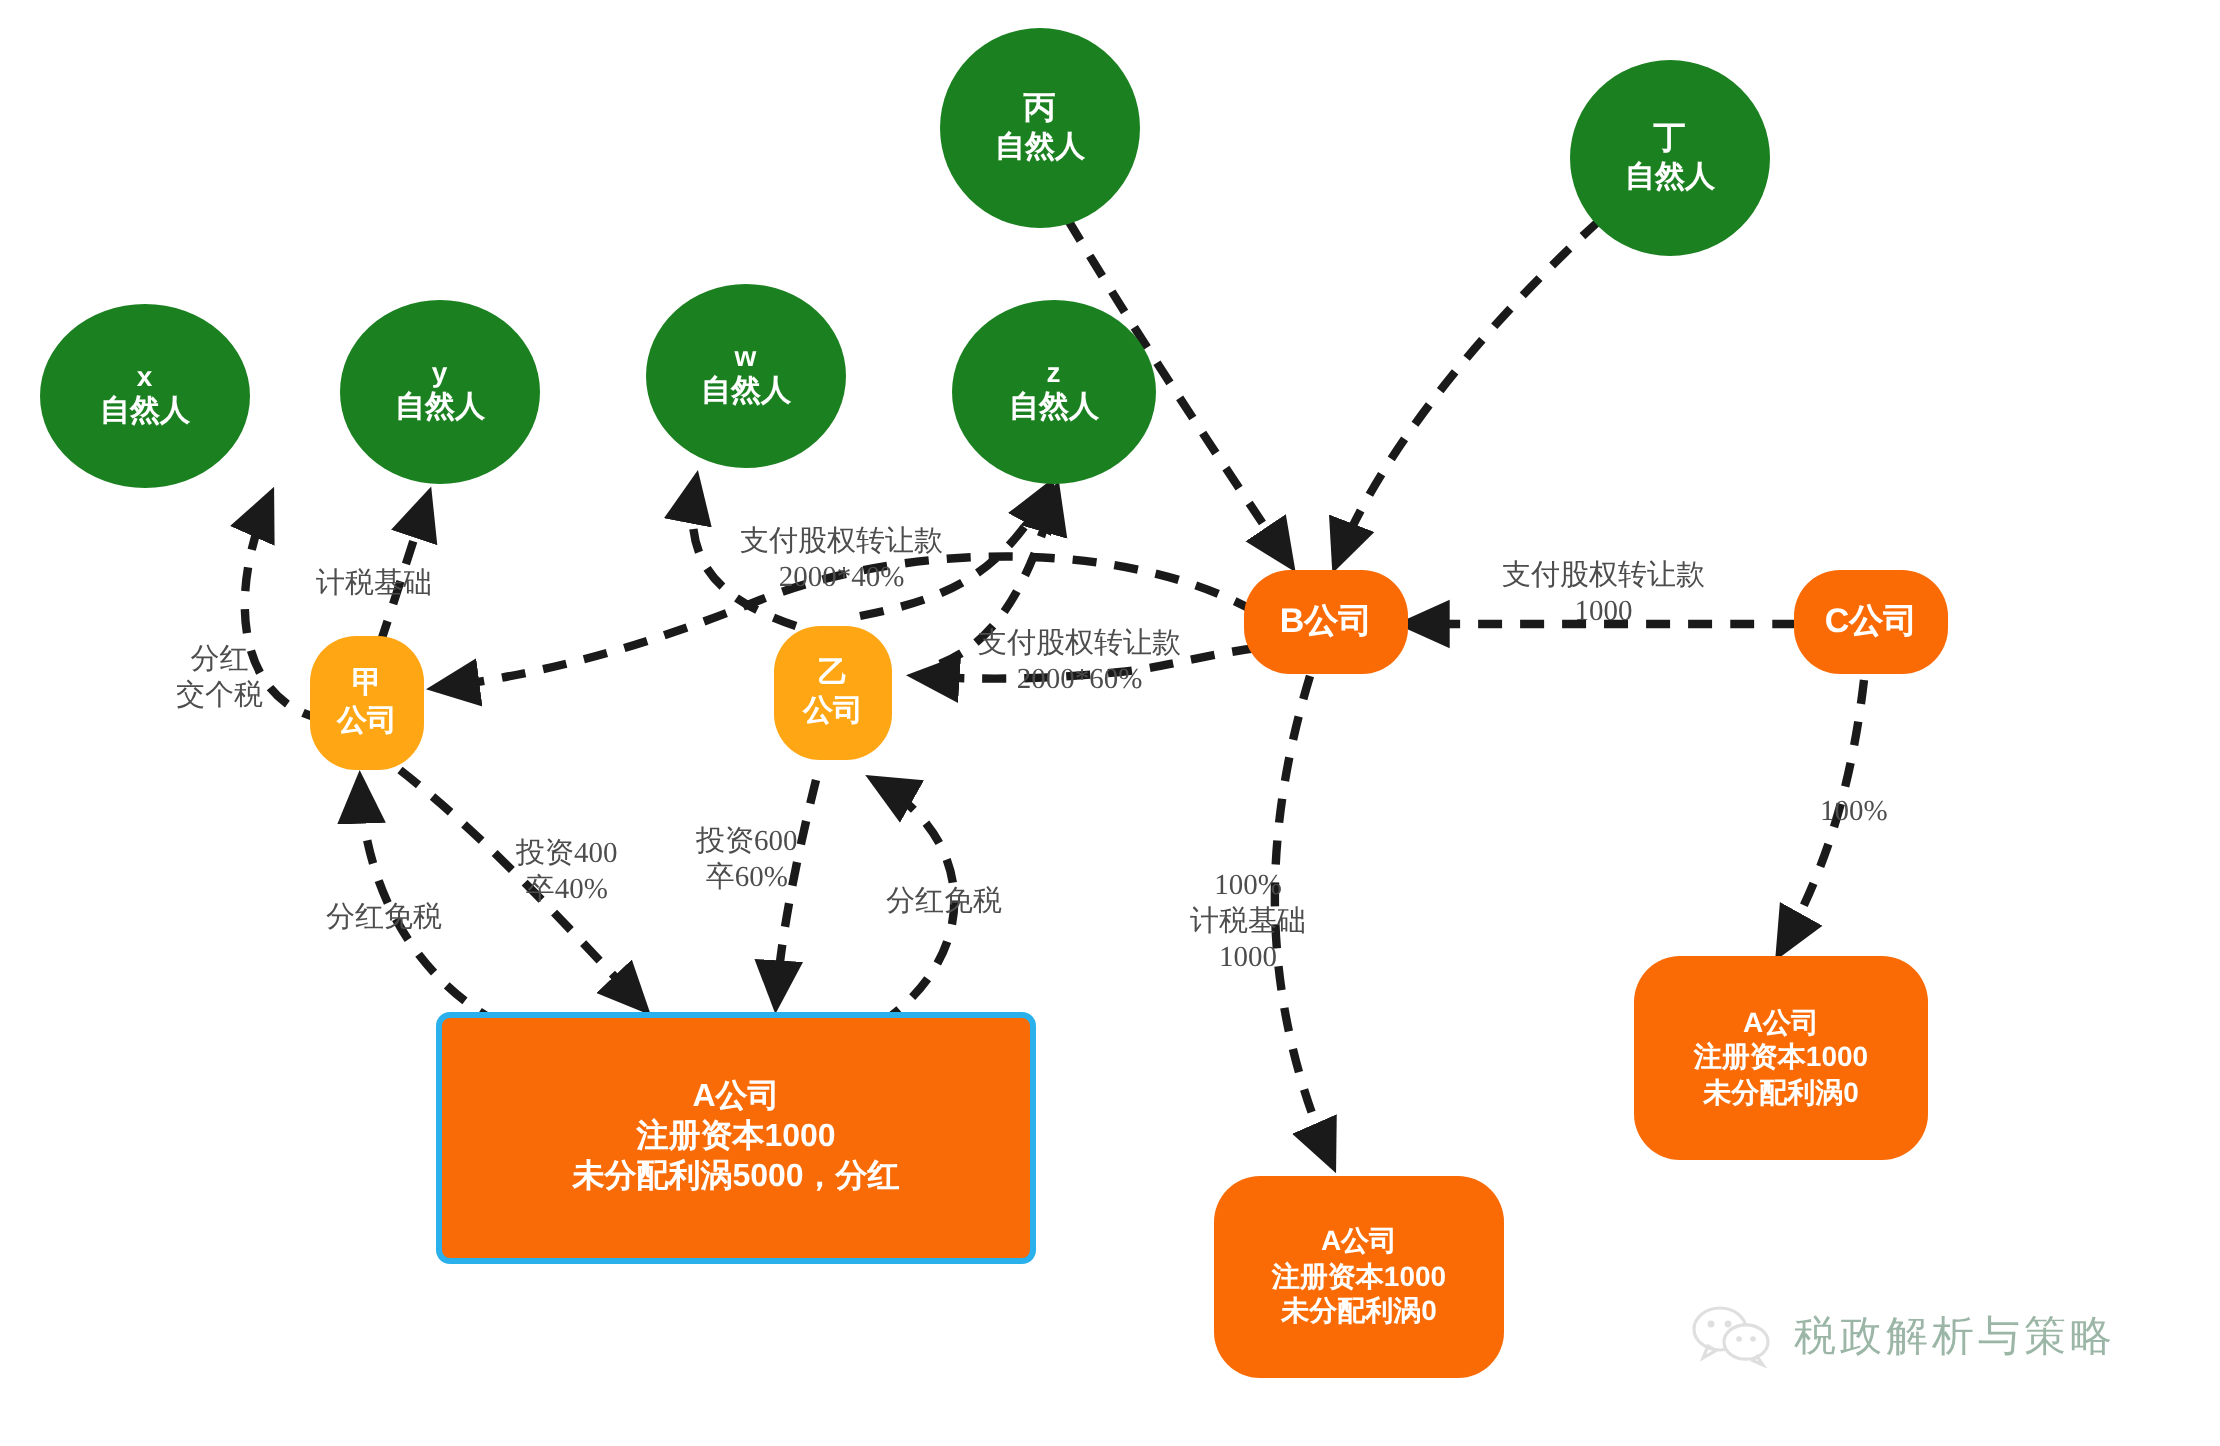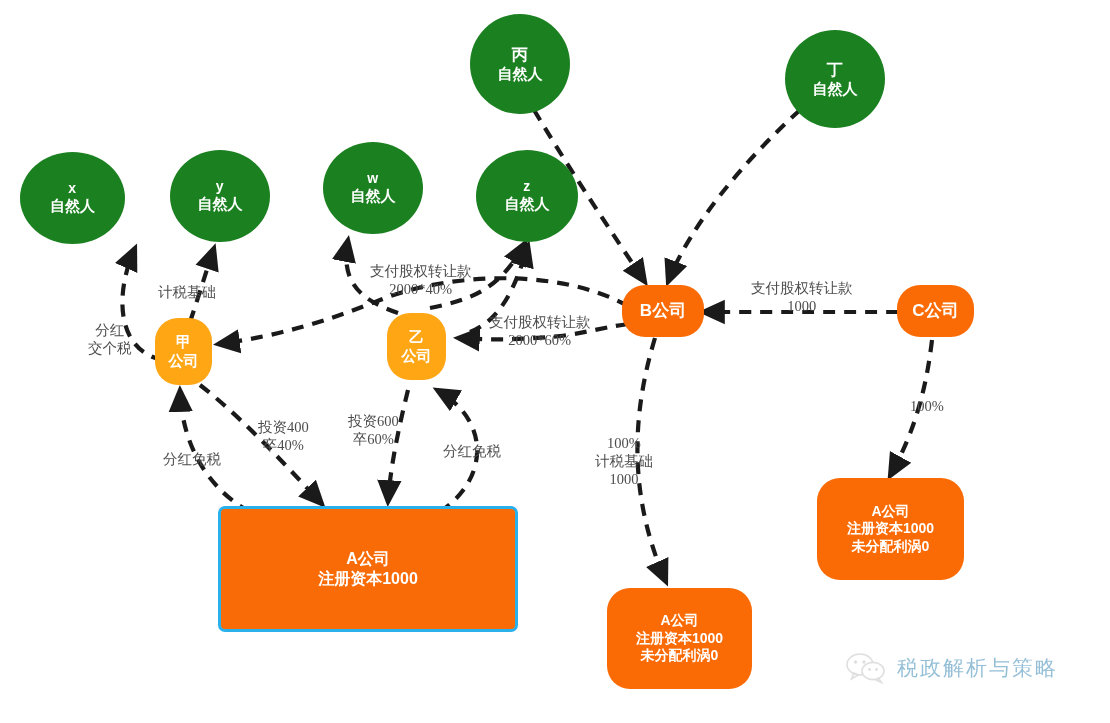--- a/index.html
+++ b/index.html
@@ -23,21 +23,21 @@
   .bigbox{background:#f96b07;border:3px solid #2ab0ea;border-radius:7px;}
   .bigbox .l{display:block;font-size:16px;}
 
   .co-block .l{display:block;font-size:14px;}
 
   .elabel{position:absolute;color:#4d4d4d;font-size:14.5px;line-height:1.25;text-align:center;
           white-space:nowrap;font-family:"Liberation Serif","DejaVu Serif",serif;}
   .elabel span{display:block;}
 
   #watermark{position:absolute;display:flex;align-items:center;gap:9px;opacity:.42;}
-  #watermark .wtext{font-size:21px;color:#0369a1;letter-spacing:2px;font-family:"Liberation Serif","DejaVu Serif",serif;}
+  #watermark .wtext{font-size:21px;color:#14532d;letter-spacing:2px;font-family:"Liberation Serif","DejaVu Serif",serif;}
   #watermark svg{display:block;}
 </style>
 </head>
 <body>
 
 <div id="stage">
 
   <svg id="edges" viewBox="0 0 1110 723">
     <defs>
       <marker id="ah" markerWidth="7" markerHeight="7" refX="5.2" refY="3.2" orient="auto" markerUnits="strokeWidth">
@@ -124,20 +124,21 @@
     <span>B公司</span>
   </div>
 
   <div class="node boxco" style="left:897px;top:285px;width:77px;height:52px;font-size:17px;">
     <span>C公司</span>
   </div>
 
   <div class="node bigbox" style="left:218px;top:506px;width:300px;height:126px;">
     <span class="l">A公司</span>
     <span class="l">注册资本1000</span>
+    <span class="l">未分配利涡5000，分红</span>
   </div>
 
   <div class="node boxco co-block" style="left:607px;top:588px;width:145px;height:101px;">
     <span class="l">A公司</span>
     <span class="l">注册资本1000</span>
     <span class="l">未分配利涡0</span>
   </div>
 
   <div class="node boxco co-block" style="left:817px;top:478px;width:147px;height:102px;">
     <span class="l">A公司</span>

